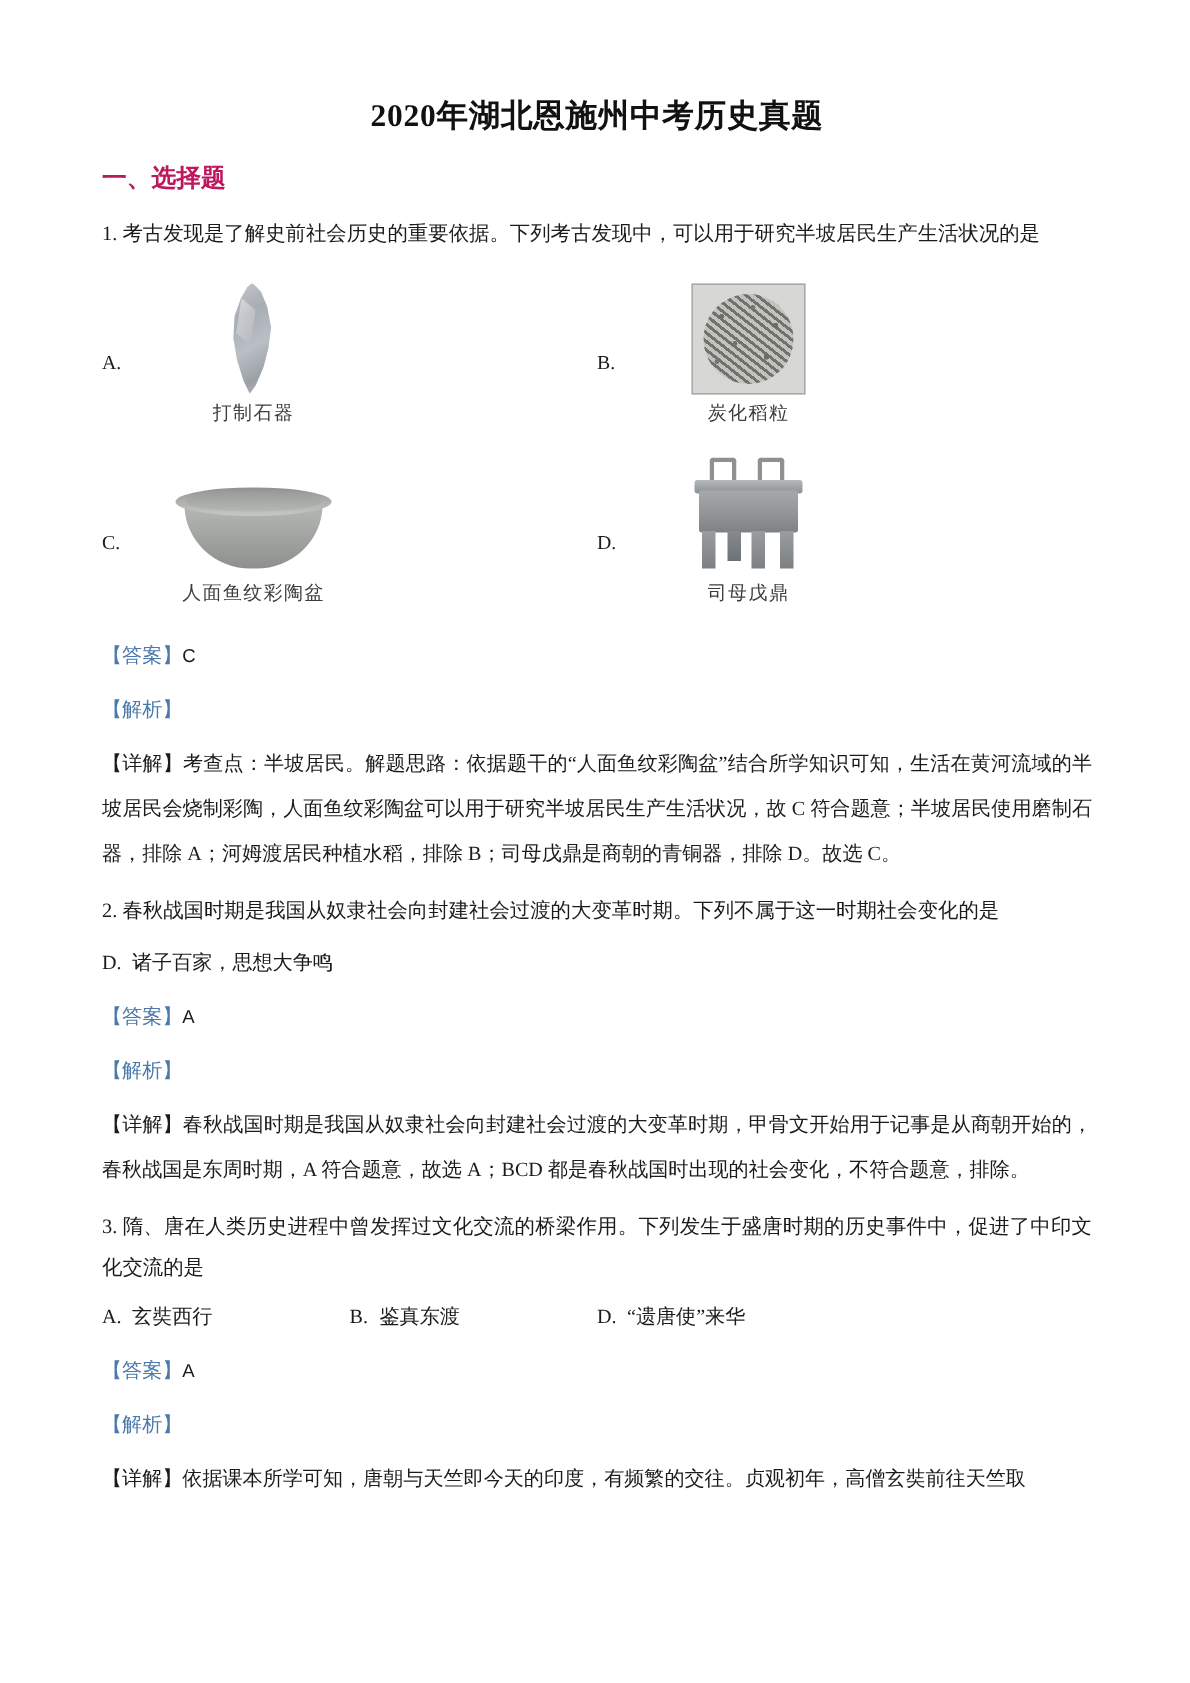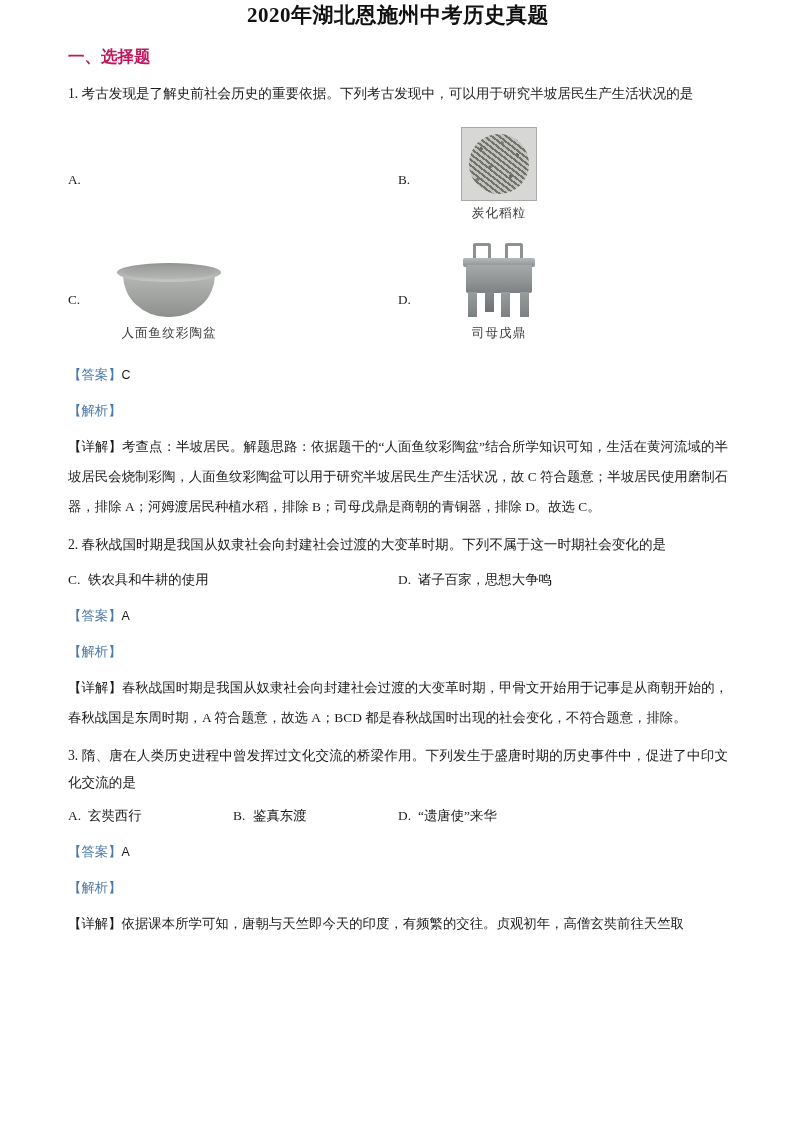--- a/index.html
+++ b/index.html
@@ -27,20 +27,21 @@
     left: 68px;
     top: 0;
     width: 660px;
   }
   .doc-title {
     text-align: center;
     font-size: 21px;
     font-weight: bold;
     letter-spacing: 0.5px;
     margin: 0;
+    padding-top: 62px;
     padding-bottom: 0;
     line-height: 30px;
     color: #111;
   }
   .section-header {
     font-size: 16.5px;
     font-weight: bold;
     margin: 14px 0 0 0;
     line-height: 26px;
     color: #be185d;
@@ -295,20 +296,26 @@
 
     <div class="section-header">一、选择题</div>
 
     <div class="q-stem">1. 考古发现是了解史前社会历史的重要依据。下列考古发现中，可以用于研究半坡居民生产生活状况的是</div>
 
     <div class="img-options">
       <div class="img-row">
 
         <div class="img-cell">
           <span class="opt-letter-img">A.</span>
+          <div class="fig">
+            <div class="fig-art">
+              <div class="stone-tool"></div>
+            </div>
+            <div class="fig-caption">打制石器</div>
+          </div>
         </div>
 
         <div class="img-cell">
           <span class="opt-letter-img">B.</span>
           <div class="fig">
             <div class="fig-art">
               <div class="rice-box">
                   <div class="rice-circle"></div>
                 </div>
             </div>
@@ -366,23 +373,20 @@
 
     <div class="detail">
       <span class="dt-tag">【详解】</span><span>考查点：半坡居民。解题思路：依据题干的“人面鱼纹彩陶盆”结合所学知识可知，生活在黄河流域的半坡居民会烧制彩陶，人面鱼纹彩陶盆可以用于研究半坡居民生产生活状况，故 C 符合题意；半坡居民使用磨制石器，排除 A；河姆渡居民种植水稻，排除 B；司母戊鼎是商朝的青铜器，排除 D。故选 C。</span>
     </div>
 
     <div class="q-stem tight">2. 春秋战国时期是我国从奴隶社会向封建社会过渡的大变革时期。下列不属于这一时期社会变化的是</div>
 
 
     <div class="opt-two-col">
       <div>
-        <span class="opt-label">C.</span><span>铁农具和牛耕的使用</span>
-      </div>
-      <div>
         <span class="opt-label">D.</span><span>诸子百家，思想大争鸣</span>
       </div>
     </div>
 
     <div class="ans-line">
       <span class="tag-blue">【答案】</span><span class="ans-letter">A</span>
     </div>
 
     <div class="analysis-label">
       <span class="tag-blue">【解析】</span>

